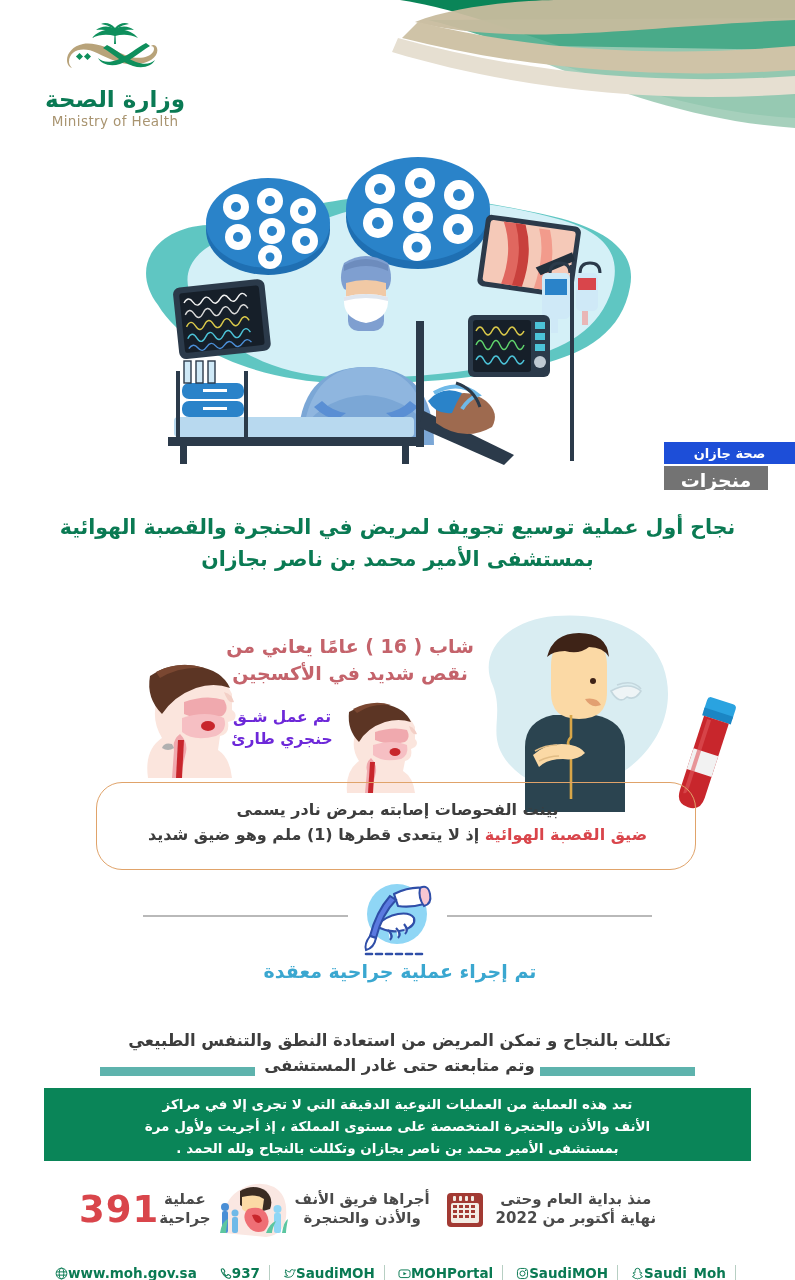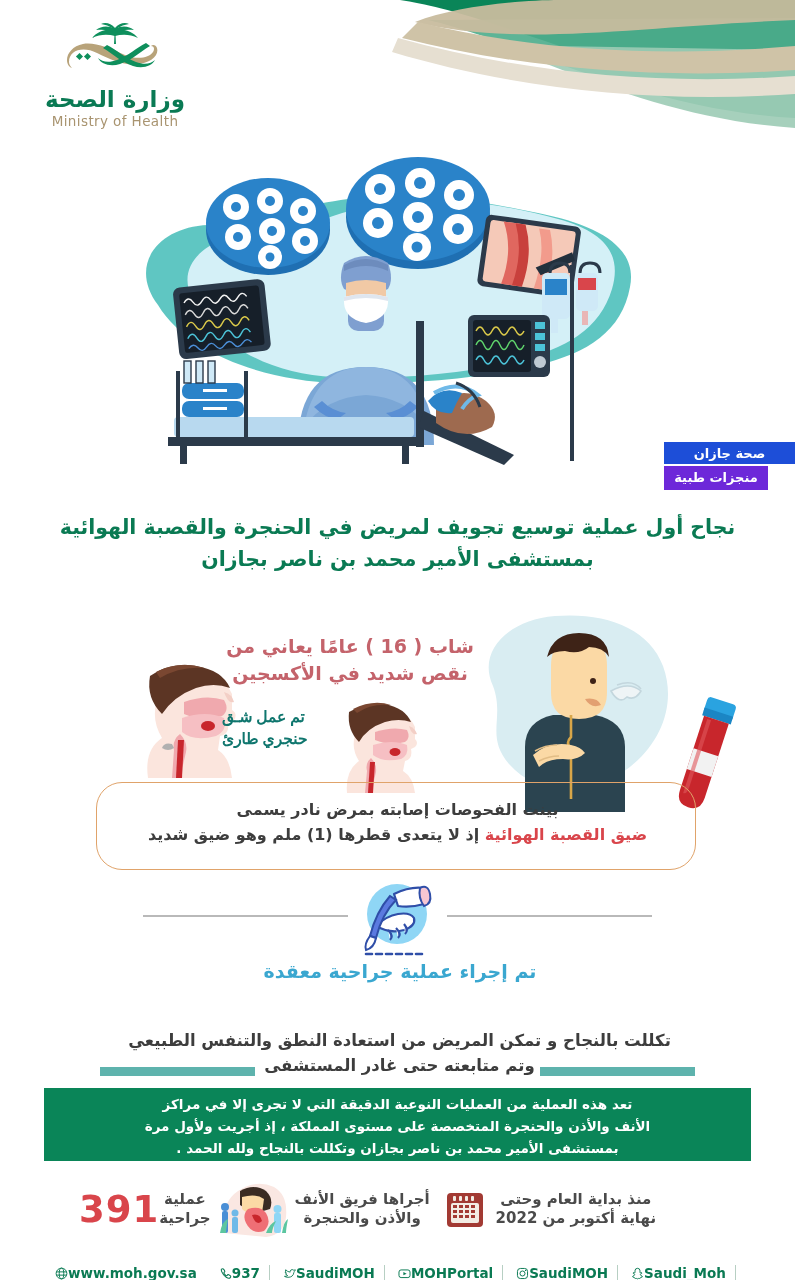--- a/index.html
+++ b/index.html
@@ -31,42 +31,42 @@
 
   
   #hero { position: absolute; left: 118px; top: 155px; width: 560px; height: 310px; }
 
   
   .badge { position: absolute; color: #fff; font-weight: bold; direction: rtl;
            text-align: center; line-height: 1; }
   #badge-gov  { right: 0px;  top: 442px; width: 131px; height: 22px;
                 background: #1d4ed8; font-size: 13px; padding-top: 5px; }
   #badge-ach  { right: 27px; top: 466px; width: 104px; height: 24px;
-                background: #6d28d9; font-size: 13px; padding-top: 5px; }
+                background: #737373; font-size: 19px; padding-top: 5px; }
 
   
   #headline { position: absolute; left: 0; top: 512px; width: 795px;
               text-align: center; direction: rtl; color: #0a7a53;
               font-size: 20.5px; font-weight: bold; line-height: 1.55; }
   #headline .ln { display: block; }
 
   
   #patient-blob { position: absolute; left: 463px; top: 606px; width: 215px; height: 195px; }
   #patient-fig  { position: absolute; left: 493px; top: 627px; width: 170px; height: 185px; }
   #patient-txt  { position: absolute; left: 180px; top: 633px; width: 340px;
                   text-align: center; direction: rtl; color: #c4636b;
                   font-size: 19px; font-weight: bold; line-height: 1.4; }
   #vial { position: absolute; left: 660px; top: 690px; width: 90px; height: 130px; }
 
   
   #head-big   { position: absolute; left: 128px; top: 660px; width: 120px; height: 120px; }
   #head-small { position: absolute; left: 333px; top: 700px; width: 92px; height: 95px; }
   #trach-txt  { position: absolute; left: 222px; top: 706px; width: 120px;
-                text-align: left; direction: rtl; color: #0f766e;
-                font-size: 15.5px; font-weight: bold; line-height: 1.45; font-family: Liberation Serif, serif; }
+                text-align: center; direction: rtl; color: #6d28d9;
+                font-size: 15.5px; font-weight: bold; line-height: 1.45; }
 
   
   #diag-card { position: absolute; left: 96px; top: 782px; width: 600px; height: 88px;
                border: 1.6px solid #e0a36a; border-radius: 26px; }
   #diag-txt  { position: absolute; left: 110px; top: 798px; width: 575px;
                text-align: center; direction: rtl; color: #3d3d3d;
                font-size: 16px; font-weight: bold; line-height: 1.55; }
   #diag-txt .hl { color: #d9454b; }
 
   

